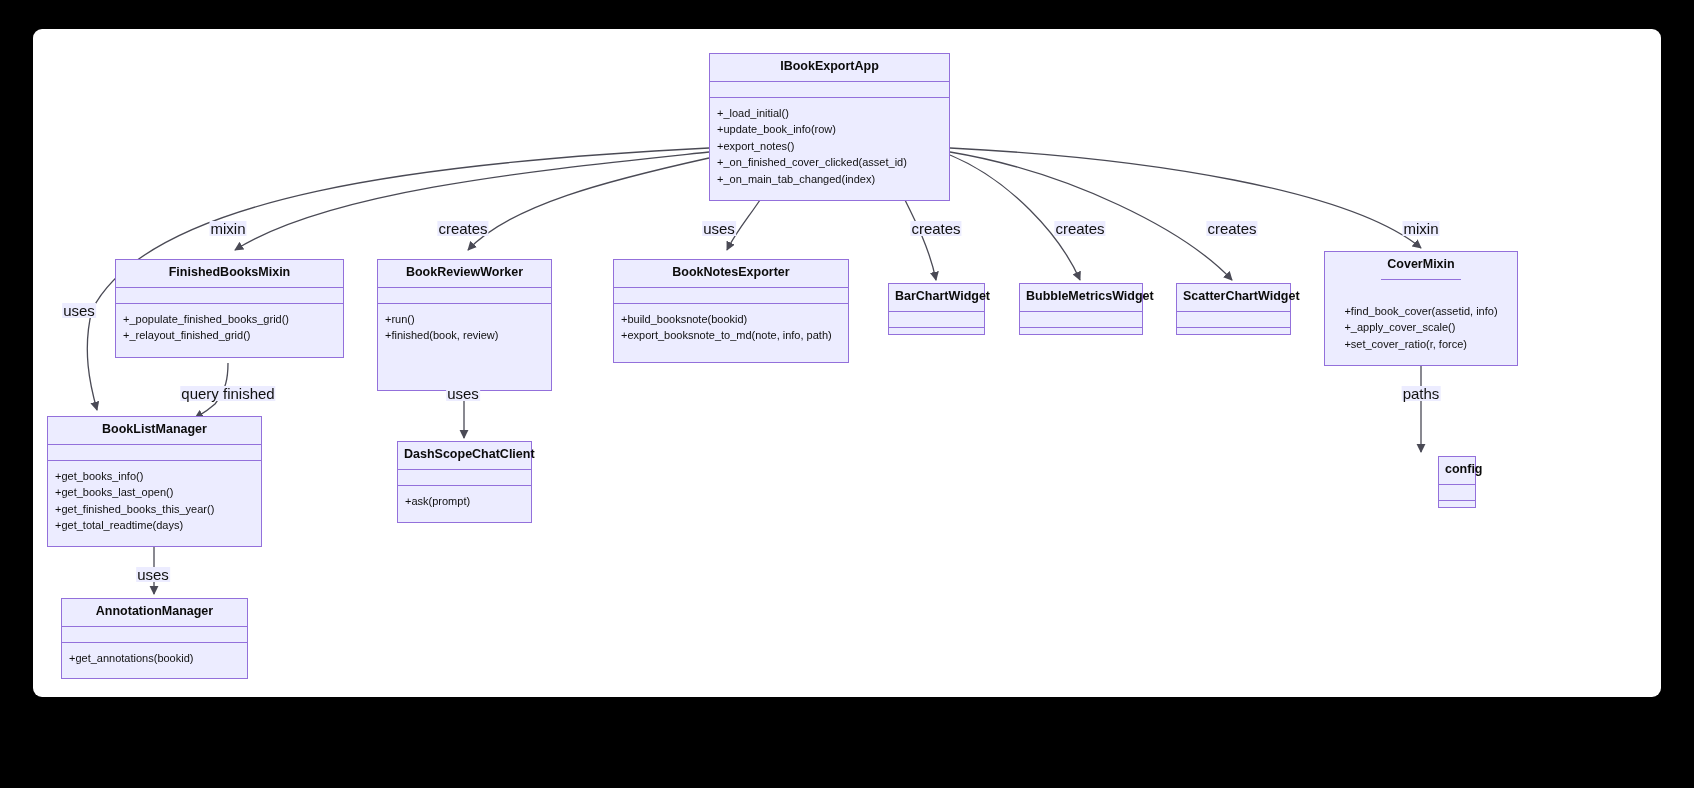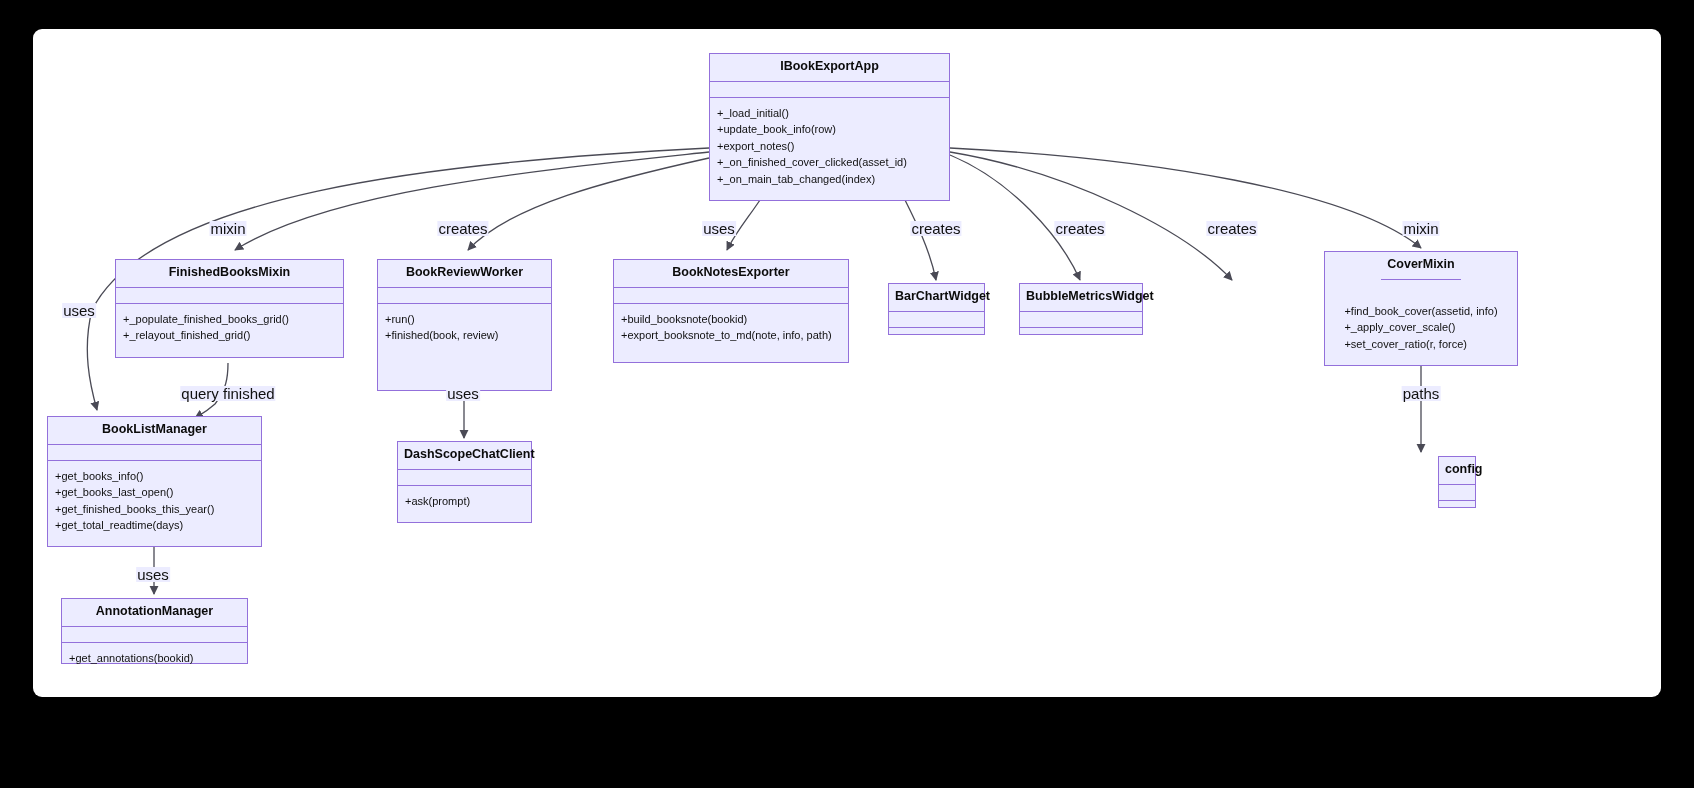--- a/index.html
+++ b/index.html
@@ -162,20 +162,25 @@
     <div class="uml-attrs"></div>
     <div class="uml-methods empty"></div>
   </div>
 
   <div class="uml-class" style="left:1019px; top:283px; width:124px; height:52px;">
     <div class="uml-title">BubbleMetricsWidget</div>
     <div class="uml-attrs"></div>
     <div class="uml-methods empty"></div>
   </div>
 
+  <div class="uml-class" style="left:1176px; top:283px; width:115px; height:52px;">
+    <div class="uml-title">ScatterChartWidget</div>
+    <div class="uml-attrs"></div>
+    <div class="uml-methods empty"></div>
+  </div>
 
   <div class="uml-class" style="left:1324px; top:251px; width:194px; height:115px;align-items:center;">
     <div class="uml-title">CoverMixin</div>
     <div class="uml-attrs"></div>
     <div class="uml-methods">
       <div class="uml-method">+find_book_cover(assetid, info)</div>
       <div class="uml-method">+_apply_cover_scale()</div>
       <div class="uml-method">+set_cover_ratio(r, force)</div>
     </div>
   </div>
@@ -192,21 +197,21 @@
   </div>
 
   <div class="uml-class" style="left:397px; top:441px; width:135px; height:82px;">
     <div class="uml-title">DashScopeChatClient</div>
     <div class="uml-attrs"></div>
     <div class="uml-methods">
       <div class="uml-method">+ask(prompt)</div>
     </div>
   </div>
 
-  <div class="uml-class" style="left:61px; top:598px; width:187px; height:66px;">
+  <div class="uml-class" style="left:61px; top:598px; width:187px; height:81px;">
     <div class="uml-title">AnnotationManager</div>
     <div class="uml-attrs"></div>
     <div class="uml-methods">
       <div class="uml-method">+get_annotations(bookid)</div>
     </div>
   </div>
 
   <div class="uml-class" style="left:1396px; top:456px; width:38px; height:52px;margin-left:42px;">
     <div class="uml-title">config</div>
     <div class="uml-attrs"></div>

